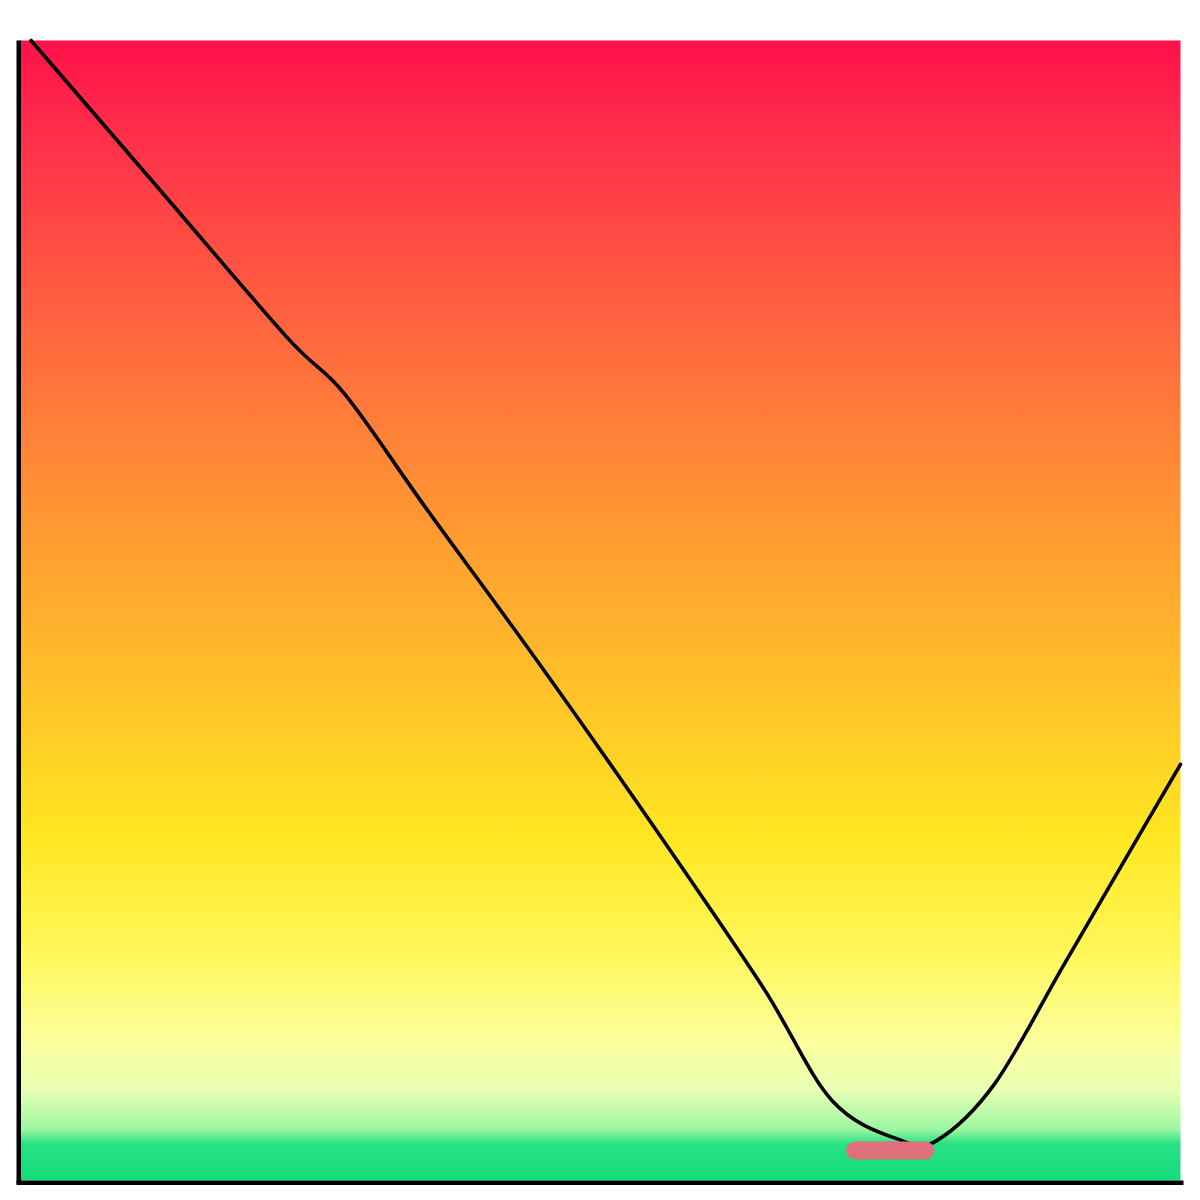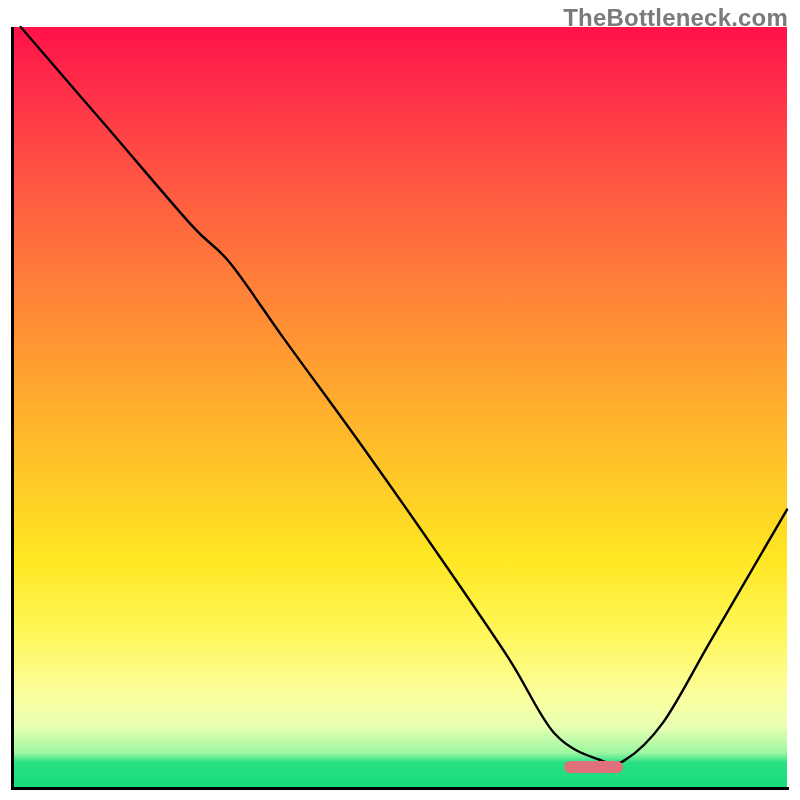--- a/index.html
+++ b/index.html
@@ -73,21 +73,20 @@
     height: 12px;
     border-radius: 6px;
     background: #e0707c;
   }
 </style>
 </head>
 <body>
 
 <div class="stage">
 
-  <div class="watermark">TheBottleneck.com</div>
 
   <div class="plot-area"></div>
 
   <div class="frame-left"></div>
   <div class="frame-bottom"></div>
 
   <svg class="curve" viewBox="0 0 774 760" preserveAspectRatio="none">
     <path id="curve-path" fill="none" stroke="#000" stroke-width="2.4" stroke-linecap="round" stroke-linejoin="round" d="M 7.7 0.0 C 21.9 16.5, 64.5 65.9, 92.9 98.8 C 121.3 131.7, 157.4 174.8, 178.0 197.6 C 198.7 220.4, 201.2 216.6, 216.7 235.6 C 232.2 254.6, 249.0 281.2, 270.9 311.6 C 292.8 342.0, 322.5 381.9, 348.3 418.0 C 374.1 454.1, 401.2 492.7, 425.7 528.2 C 450.2 563.7, 476.0 601.0, 495.4 630.8 C 514.7 660.6, 526.3 689.7, 541.8 706.8 C 557.3 723.9, 576.6 729.0, 588.2 733.4 C 599.9 737.8, 601.1 739.7, 611.5 733.4 C 621.8 727.1, 636.0 715.0, 650.2 695.4 C 664.3 675.8, 681.1 642.2, 696.6 615.6 C 712.1 589.0, 730.1 558.0, 743.0 535.8 C 755.9 513.6, 768.8 491.5, 774.0 482.6"></path>
   </svg>
 

